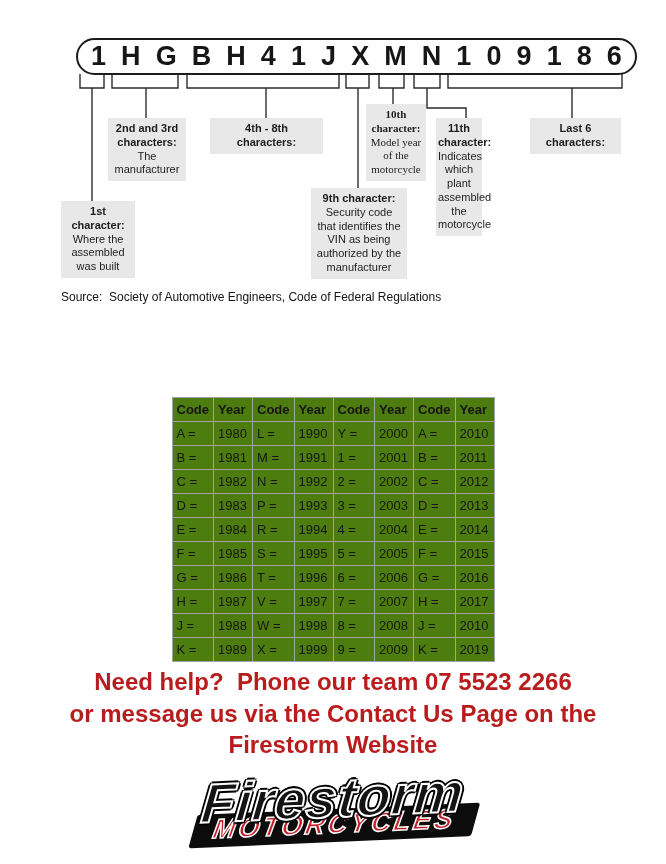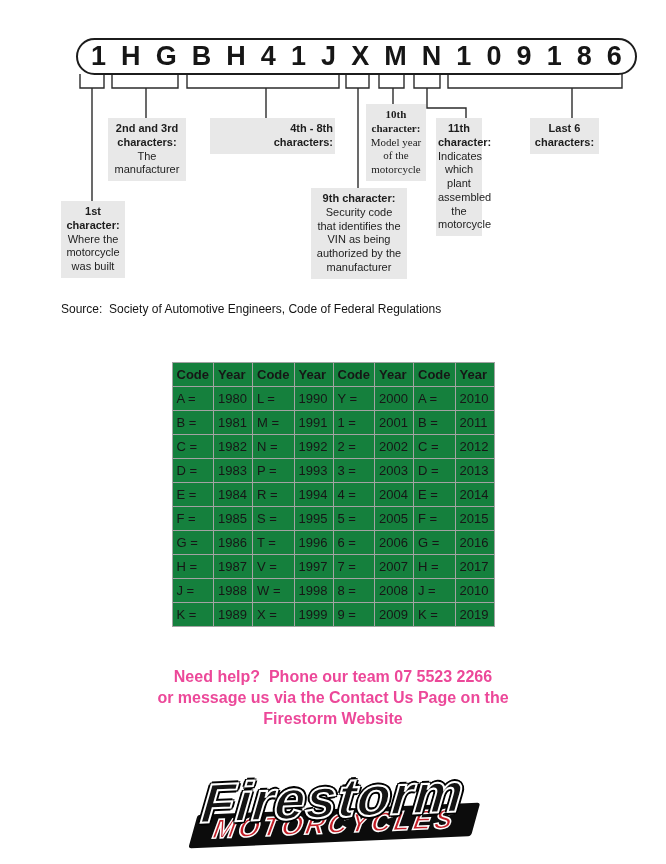--- a/index.html
+++ b/index.html
@@ -21,49 +21,49 @@
   svg.connectors { position:absolute; left:0; top:0; z-index:1; }
 
   
   .abox {
     position:absolute; background:#e8e8e8; text-align:center;
     font-size:11px; line-height:1.25; color:#1d1d1d;
     padding:4px 2px; box-sizing:border-box; z-index:2;
   }
   .abox .t { font-weight:bold; white-space:pre-line; }
   .abox .b { white-space:pre-line; }
-  #box-first  { left:61px;  top:201px; width:64px; }
+  #box-first  { left:61px;  top:201px; width:74px; }
   #box-23     { left:108px; top:118px; width:78px; }
-  #box-48     { left:210px; top:118px; width:125px;text-align:right; }
+  #box-48     { left:210px; top:118px; width:113px; }
   #box-9      { left:311px; top:188px; width:96px; }
   #box-10     { left:366px; top:104px; width:60px;font-family:Liberation Serif, serif; }
   #box-11     { left:436px; top:118px; width:46px; }
-  #box-last6  { left:530px; top:118px; width:69px; }
+  #box-last6  { left:530px; top:118px; width:91px; }
 
   .source-note {
-    position:absolute; left:61px; top:302px; font-size:12px;
+    position:absolute; left:61px; top:290px; font-size:12px;
     color:#141414; white-space:pre;
   }
 
   
   .table-wrap { position:absolute; top:362px; left:0; width:100%;
                 display:flex; justify-content:center; }
-  table.years { border-collapse:collapse; background:#15803d; }
+  table.years { border-collapse:collapse; background:#4d7c0f;margin-top:35px; }
   .years th, .years td {
     border:1px solid #a3a3a3; font-size:13px; padding:4px 4px;
     text-align:left; white-space:pre; color:#161616;
   }
   .years th { font-weight:bold; min-width:30px; }
   .years td:nth-child(odd)  { min-width:32px; }
   .years td:nth-child(even) { min-width:30px; }
 
   
   .help {
     position:absolute; top:666px; left:0; width:100%; text-align:center;
-    font-weight:bold; font-size:16px; line-height:1.32; color:#ec4899;
+    font-weight:bold; font-size:24px; line-height:1.32; color:#b91c1c;
     white-space:pre;
   }
 
   
   .logo-wrap { position:absolute; top:772px; left:0; width:100%;
                display:flex; justify-content:center; }
   .logo { transform:rotate(-2.5deg); text-align:center; }
   .logo-brand {
     display:block; position:relative; z-index:2;
     font-weight:bold; font-style:italic; font-size:55px; line-height:0.95;
@@ -131,21 +131,21 @@
     <path d="M427,88 L427,108 L466,108 L466,118"></path>
 
     <path d="M448,74 L448,88 L622,88 L622,74"></path>
     <path d="M572,88 L572,118"></path>
   </svg>
 
   <div class="abox" id="box-first">
     <div class="t">1st
 character:</div>
     <div class="b">Where the
-motorcycle
+assembled
 was built</div>
   </div>
   <div class="abox" id="box-23">
     <div class="t">2nd and 3rd
 characters:</div>
     <div class="b">The
 manufacturer</div>
   </div>
   <div class="abox" id="box-48">
     <div class="t">4th - 8th

